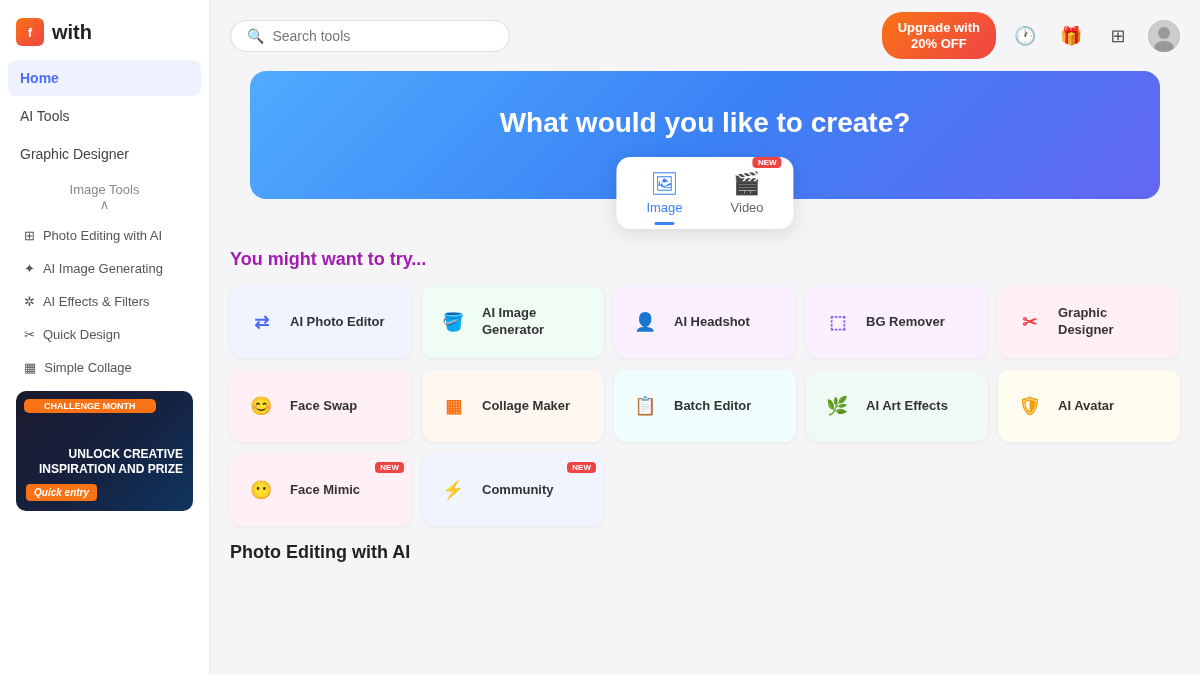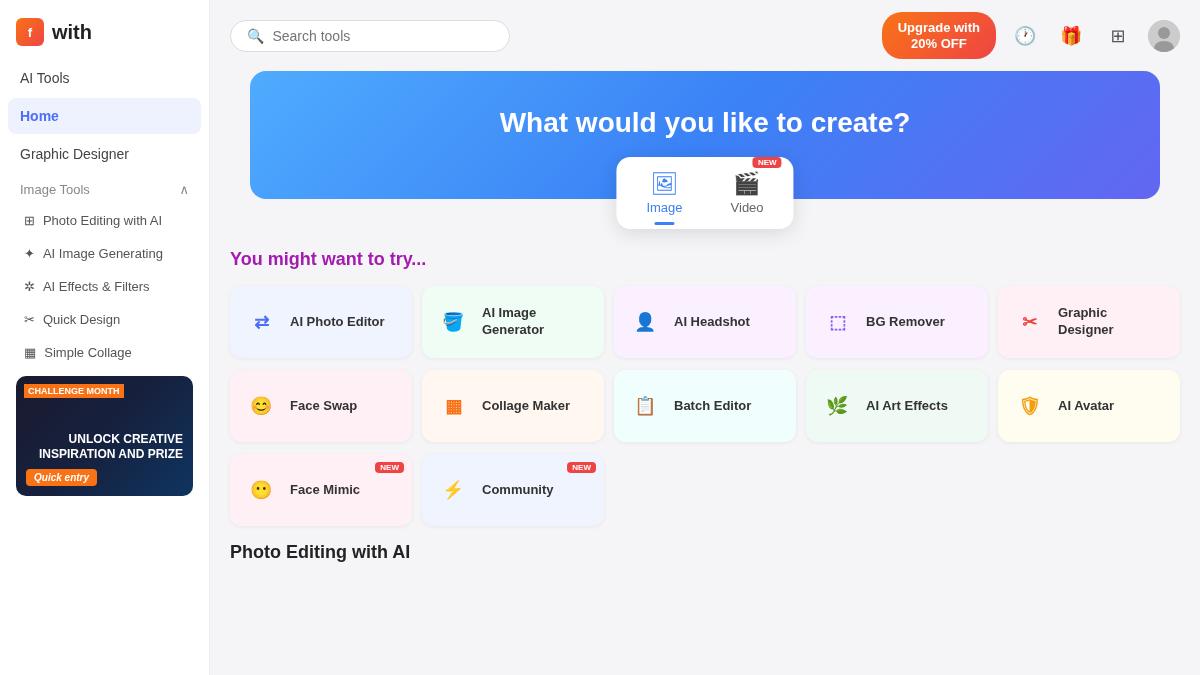--- a/index.html
+++ b/index.html
@@ -39,20 +39,21 @@
       font-size: 14px;
       color: #444;
       margin-bottom: 2px;
     }
     .sidebar-item.active { background: #eef2ff; color: #4f6ef7; font-weight: 600; }
     .sidebar-section-header {
       display: flex; align-items: center; justify-content: space-between;
       padding: 8px 12px;
       font-size: 13px; color: #888;
       cursor: pointer;
+      flex-direction: column;
     }
     .sidebar-sub-item {
       display: flex; align-items: center; gap: 8px;
       padding: 8px 12px 8px 16px;
       border-radius: 8px;
       cursor: pointer;
       font-size: 13px; color: #555;
       margin-bottom: 2px;
     }
     .sidebar-banner {
@@ -62,21 +63,21 @@
       position: relative;
       height: 120px;
       background: linear-gradient(135deg, #1a1a2e, #16213e, #0f3460);
       display: flex; flex-direction: column; justify-content: flex-end;
       padding: 10px;
     }
     .banner-badge {
       position: absolute; top: 8px; left: 8px;
       background: #f97316; color: #fff;
       font-size: 9px; font-weight: 700;
-      padding: 2px 4px; border-radius: 0;
+      padding: 2px 20px; border-radius: 5px;
       text-transform: uppercase;
     }
     .banner-title { color: #fff; font-size: 12px; font-weight: 800; line-height: 1.3; text-transform: uppercase; text-align: right; }
     .banner-btn {
       margin-top: 6px;
       background: #f97316;
       color: #fff; border: none;
       border-radius: 4px; padding: 3px 8px;
       font-size: 10px; font-weight: 600; cursor: pointer;
       width: fit-content;
@@ -224,25 +225,25 @@
 </head>
 <body>
 
 <aside class="sidebar">
   <div class="sidebar-logo">
     <div class="logo-icon">f</div>
     <span class="logo-text">with</span>
   </div>
 
   <nav class="sidebar-nav">
+    <div class="sidebar-item active">
+      <span>Home</span>
+    </div>
     <div class="sidebar-item">
       <span>AI Tools</span>
-    </div>
-    <div class="sidebar-item active">
-      <span>Home</span>
     </div>
     <div class="sidebar-item">
       <span>Graphic Designer</span>
     </div>
 
     <div class="sidebar-section-header">
       <span>Image Tools</span>
       <span>∧</span>
     </div>
 

